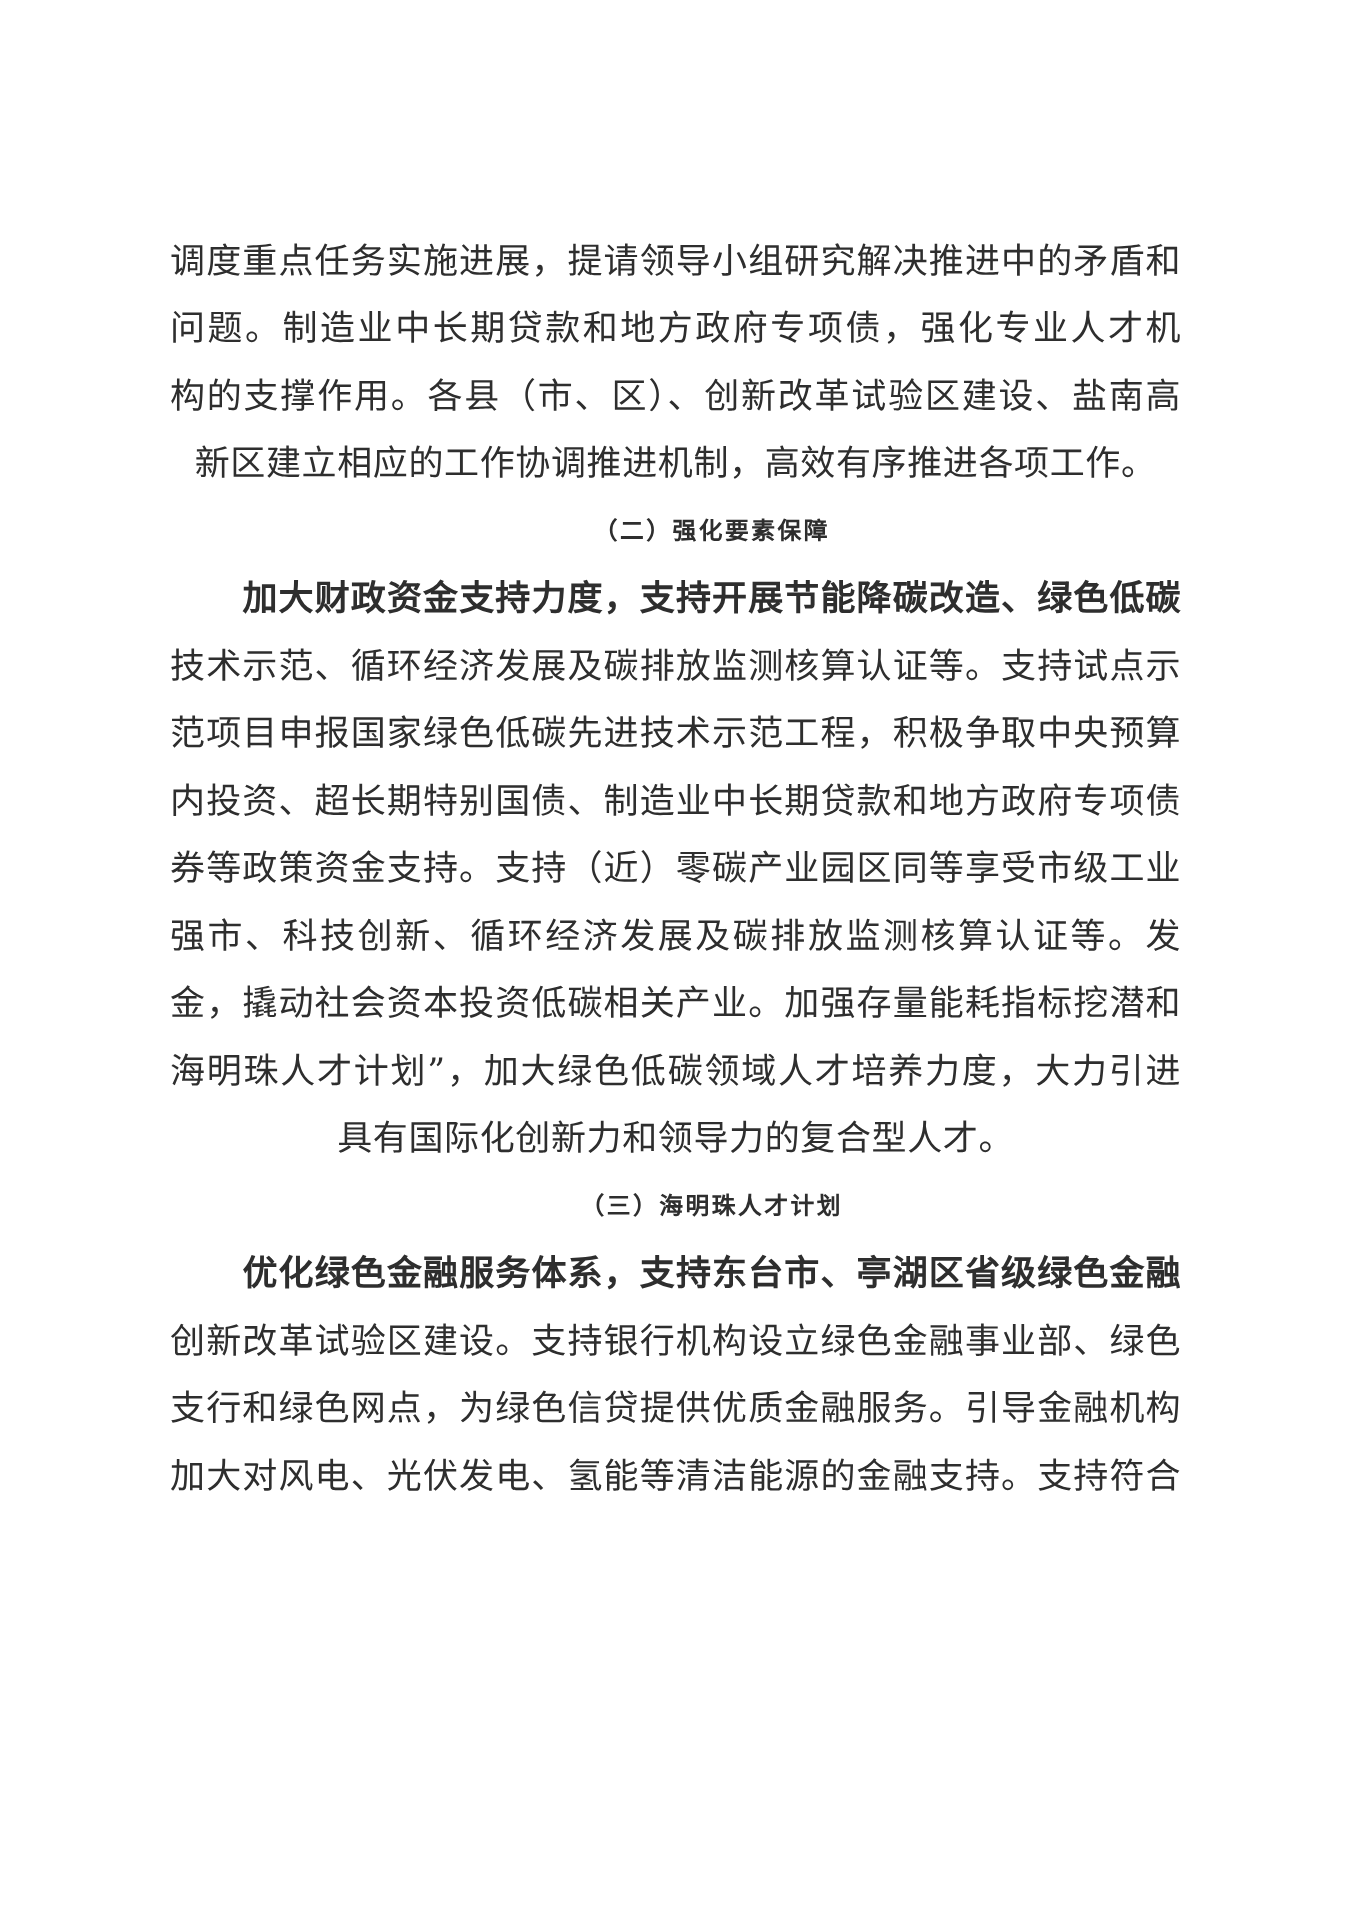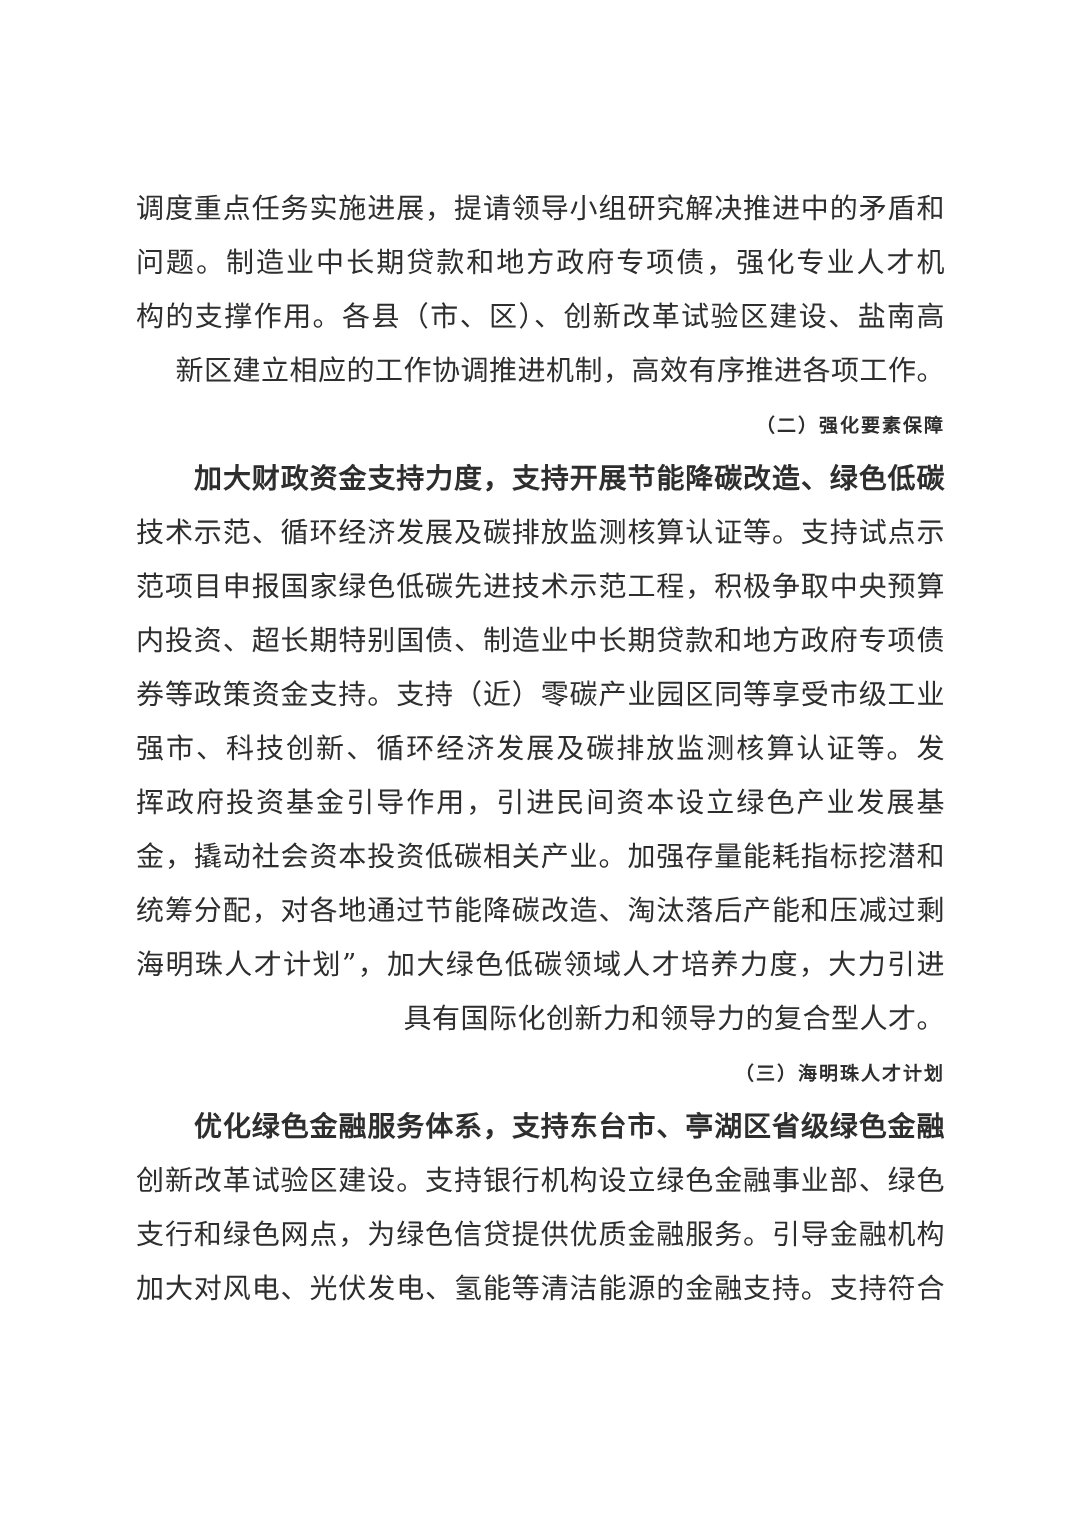--- a/index.html
+++ b/index.html
@@ -22,21 +22,21 @@
     left: 136px;
     top: 182px;
     width: 809px;
   }
   .line {
     height: 54px;
     line-height: 54px;
     font-size: 28px;
     letter-spacing: 0.5px;
     white-space: nowrap;
-    text-align: right;
+    text-align: center;
   }
   .line.justify {
     white-space: normal;
     text-align: justify;
     text-align-last: justify;
   }
   .line.indent {
     text-indent: 58px;
     font-weight: bold;
   }
@@ -55,23 +55,21 @@
       <div class="line justify">问题。制造业中长期贷款和地方政府专项债，强化专业人才机</div>
       <div class="line justify">构的支撑作用。各县（市、区）、创新改革试验区建设、盐南高</div>
       <div class="line">新区建立相应的工作协调推进机制，高效有序推进各项工作。</div>
       <div class="line indent heading">（二）强化要素保障</div>
       <div class="line justify indent">加大财政资金支持力度，支持开展节能降碳改造、绿色低碳</div>
       <div class="line justify">技术示范、循环经济发展及碳排放监测核算认证等。支持试点示</div>
       <div class="line justify">范项目申报国家绿色低碳先进技术示范工程，积极争取中央预算</div>
       <div class="line justify">内投资、超长期特别国债、制造业中长期贷款和地方政府专项债</div>
       <div class="line justify">券等政策资金支持。支持（近）零碳产业园区同等享受市级工业</div>
       <div class="line justify">强市、科技创新、循环经济发展及碳排放监测核算认证等。发</div>
-      <div class="line justify">挥政府投资基金引导作用，引进民间资本设立绿色产业发展基</div>
       <div class="line justify">金，撬动社会资本投资低碳相关产业。加强存量能耗指标挖潜和</div>
-      <div class="line justify">统筹分配，对各地通过节能降碳改造、淘汰落后产能和压减过剩</div>
       <div class="line justify">海明珠人才计划”，加大绿色低碳领域人才培养力度，大力引进</div>
       <div class="line">具有国际化创新力和领导力的复合型人才。</div>
       <div class="line indent heading">（三）海明珠人才计划</div>
       <div class="line justify indent">优化绿色金融服务体系，支持东台市、亭湖区省级绿色金融</div>
       <div class="line justify">创新改革试验区建设。支持银行机构设立绿色金融事业部、绿色</div>
       <div class="line justify">支行和绿色网点，为绿色信贷提供优质金融服务。引导金融机构</div>
       <div class="line justify">加大对风电、光伏发电、氢能等清洁能源的金融支持。支持符合</div>
     </section>
 </main>
 

